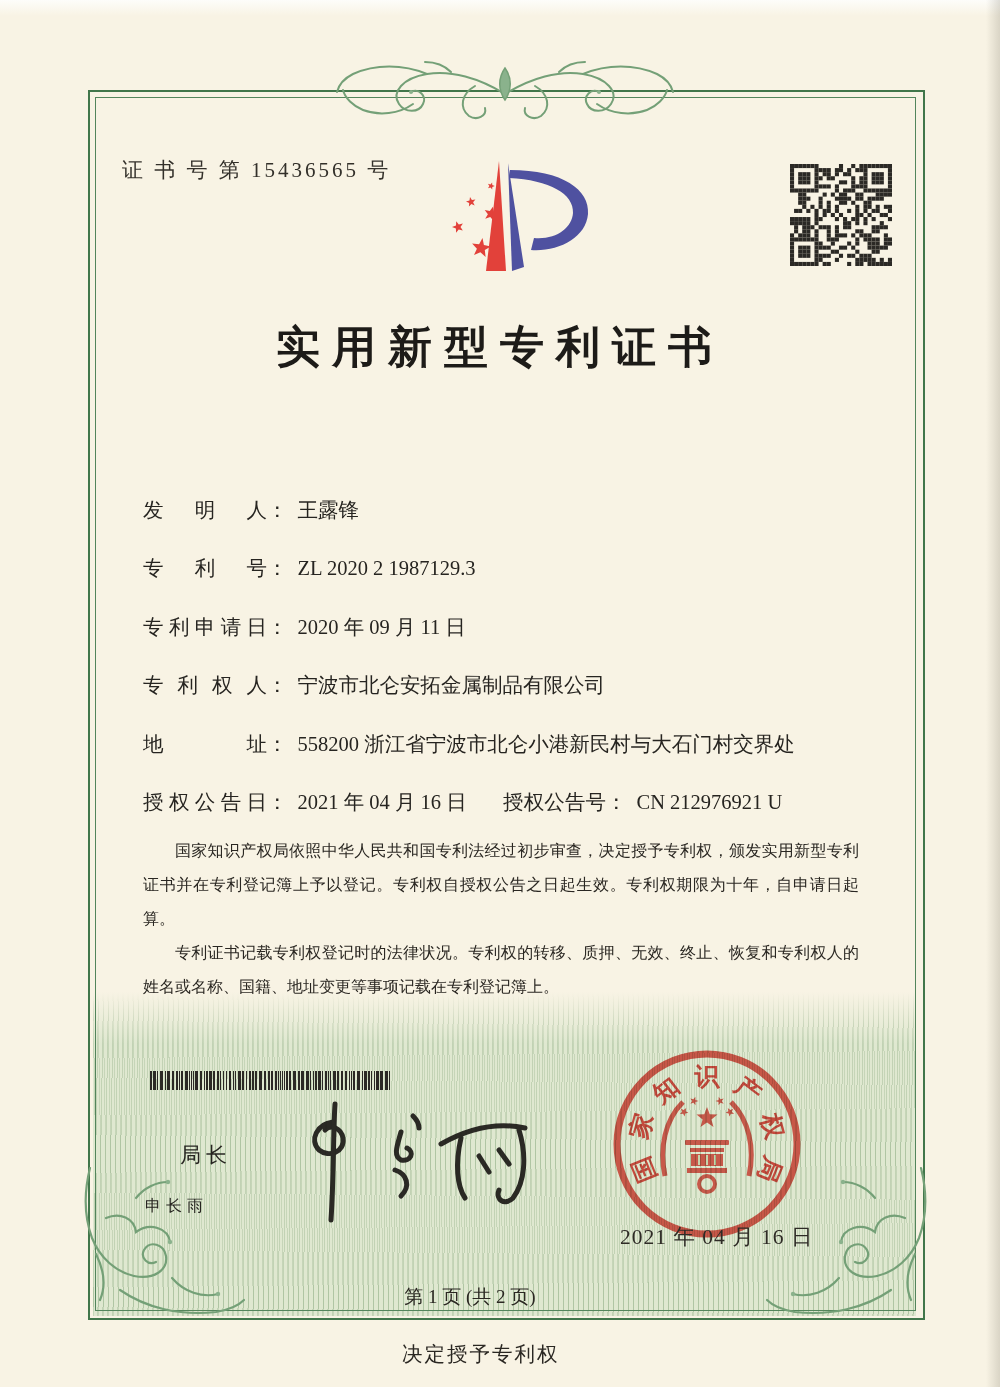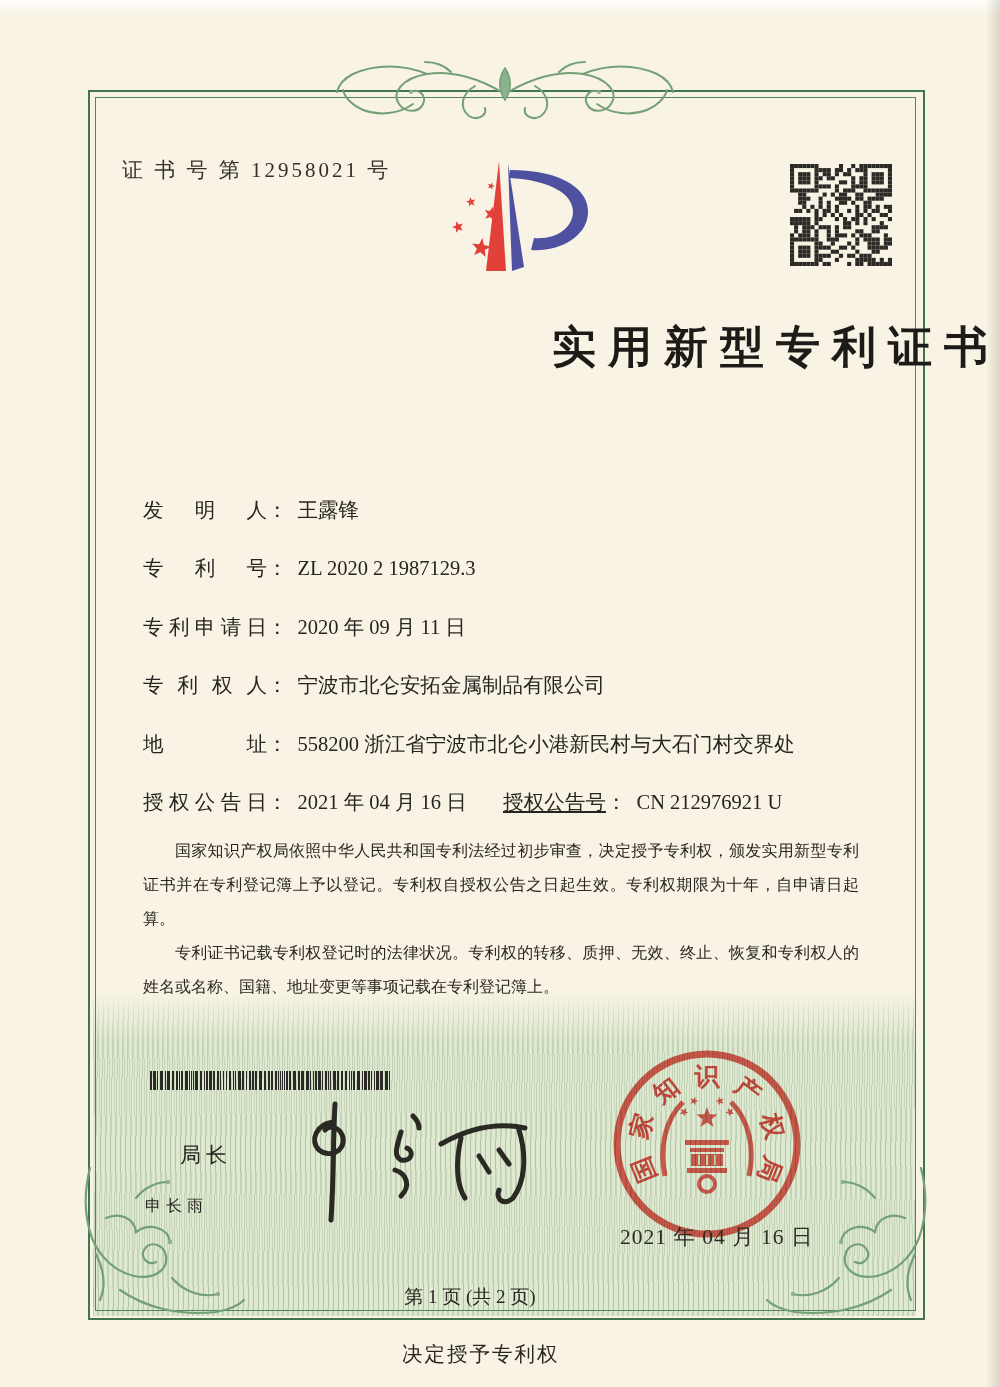--- a/index.html
+++ b/index.html
@@ -31,29 +31,29 @@
   .ornament{position:absolute;pointer-events:none;}
   #top-flourish{left:335px;top:58px;}
   #corner-bl{left:76px;top:1158px;}
   #corner-br{left:765px;top:1158px;}
 
   .cert-no{position:absolute;left:122px;top:156px;font-size:21px;letter-spacing:3px;color:#33302a;}
 
   .logo{position:absolute;left:428px;top:146px;}
   .qr{position:absolute;left:790px;top:164px;}
 
-  .title{position:absolute;left:0;top:318px;width:100%;text-align:right;
+  .title{position:absolute;left:0;top:318px;width:100%;text-align:center;
     font-size:44px;font-weight:700;letter-spacing:12px;color:#1d1b18;}
 
   .field-row{position:absolute;left:143px;font-size:20.5px;white-space:nowrap;}
   .flabel{display:inline-block;width:124px;text-align:justify;text-align-last:justify;}
   .fcolon{display:inline-block;}
   .fvalue{margin-left:10px;}
   .pair2{position:absolute;left:360px;top:0;white-space:nowrap;}
-  .pair2 .flabel{width:103px;text-decoration:underline;}
+  .pair2 .flabel{width:103px;}
 
   .paragraphs{position:absolute;left:143px;top:834px;width:716px;
     font-size:16px;line-height:34px;text-align:justify;color:#2a2722;}
   .paragraphs p{margin:0;text-indent:2em;}
 
   .barcode{position:absolute;left:150px;top:1071px;}
 
   .issuer-role{position:absolute;left:144px;top:1141px;font-size:21px;letter-spacing:5px;margin-left:36px;}
   .issuer-name{position:absolute;left:145px;top:1188px;font-size:16px;letter-spacing:5px;margin-top:8px;}
 
@@ -105,21 +105,21 @@
       <circle cx="92" cy="24" r="2.2" fill="#8ab28c" stroke="none"></circle>
     </g>
   </svg>
   <svg id="corner-br" class="ornament" width="170" height="170" viewBox="0 0 170 170">
     <use href="#cornerF" transform="translate(170,0) scale(-1,1)"></use>
   </svg>
 
   <div class="scan-top"></div>
   <div class="scan-right"></div>
 
-  <div class="cert-no">证 书 号 第 12958021 号</div>
+  <div class="cert-no">证 书 号 第 15436565 号</div>
 
   <svg class="logo" width="180" height="150" viewBox="0 0 180 150">
     <g id="logo-stars" fill="#e2413a">
         <path d="M64.1,36.4L64.3,39.0L66.8,39.9L64.3,40.9L64.2,43.6L62.5,41.5L60.0,42.3L61.4,40.0L59.9,37.8L62.5,38.5Z"></path>
         <path d="M42.0,51.1L43.9,54.1L47.4,53.5L45.1,56.2L46.7,59.4L43.4,58.1L40.9,60.5L41.2,57.0L38.0,55.4L41.5,54.6Z"></path>
         <path d="M64.9,60.7L65.4,66.0L70.5,67.5L65.7,69.7L65.8,75.0L62.2,71.1L57.2,72.8L59.9,68.2L56.7,64.0L61.8,65.1Z"></path>
         <path d="M28.2,75.3L30.8,78.6L34.9,77.5L32.5,81.0L34.8,84.6L30.7,83.4L28.1,86.7L27.9,82.5L24.0,80.9L28.0,79.5Z"></path>
         <path d="M54.5,92.1L55.9,99.0L62.9,100.4L56.8,103.9L57.6,110.9L52.4,106.2L46.0,109.1L48.9,102.7L44.1,97.5L51.1,98.3Z"></path>
       </g>
     <polygon points="71,15 58,125 78,125" fill="#e2413a"></polygon>

